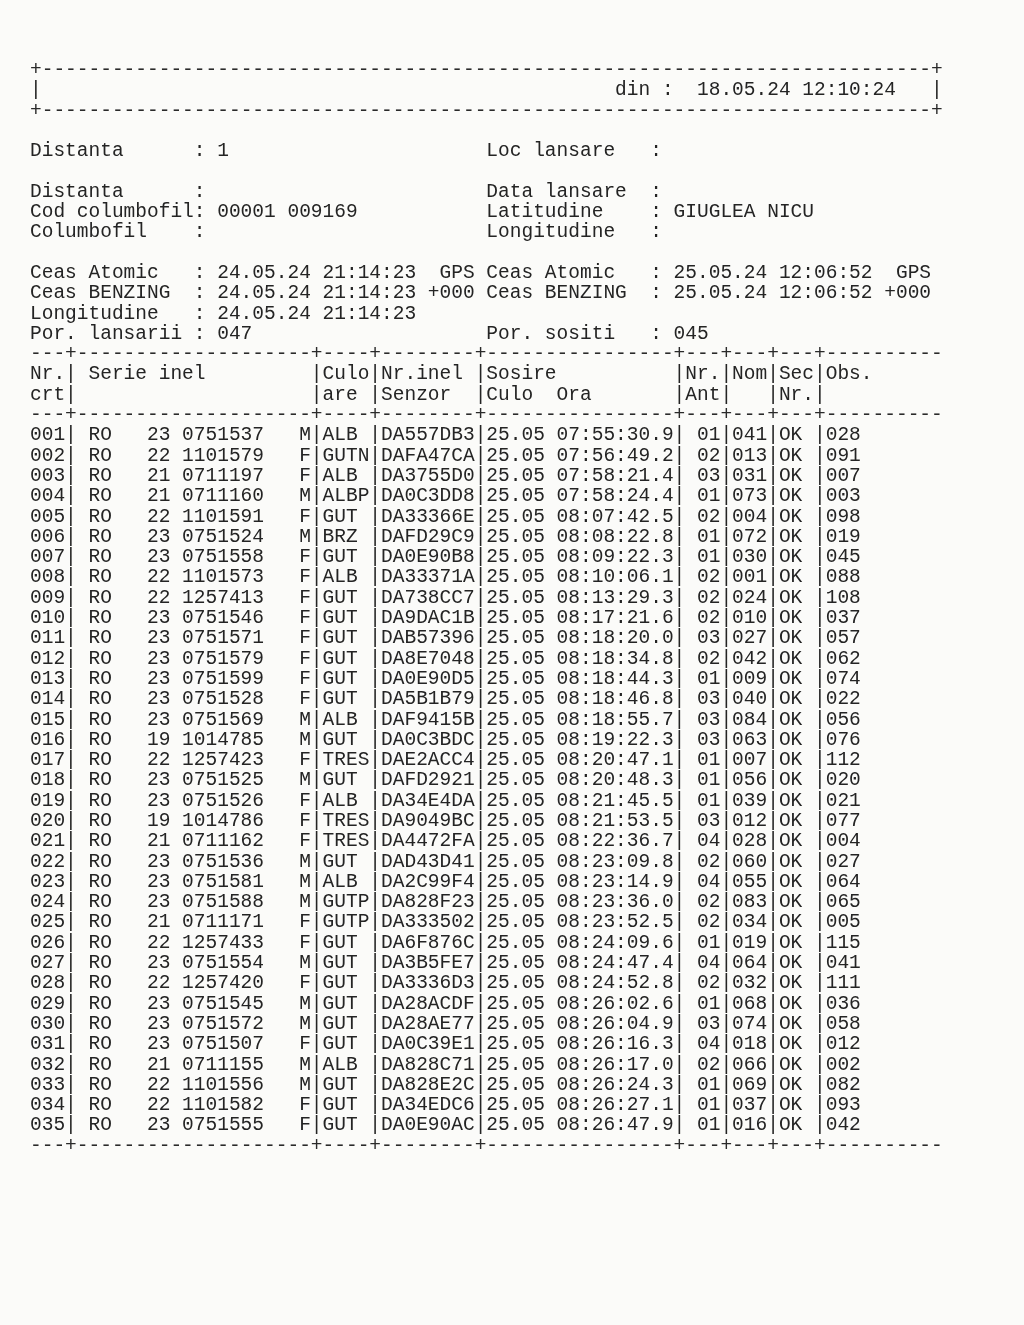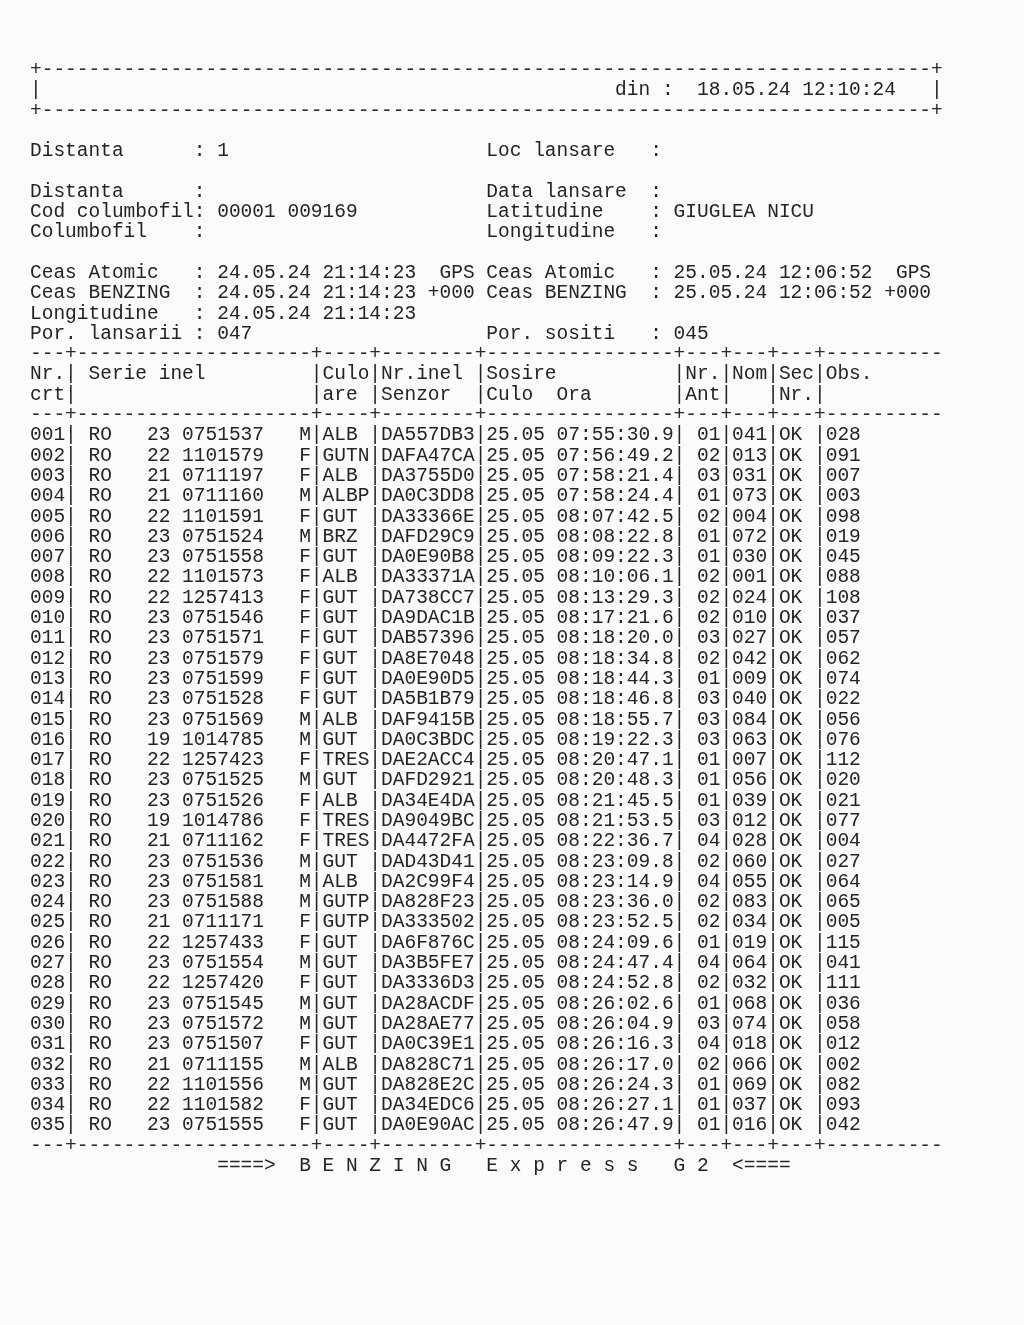--- a/index.html
+++ b/index.html
@@ -204,17 +204,14 @@
       <div class="line"><span style="--c: 0;">032</span><span style="--c: 3;">|</span><span style="--c: 5;">RO</span><span style="--c: 10;">21</span><span style="--c: 13;">0711155</span><span style="--c: 23;">M</span><span style="--c: 24;">|</span><span style="--c: 25;">ALB</span><span style="--c: 29;">|</span><span style="--c: 30;">DA828C71</span><span style="--c: 38;">|</span><span style="--c: 39;">25.05</span><span style="--c: 45;">08:26:17.0</span><span style="--c: 55;">|</span><span style="--c: 57;">02</span><span style="--c: 59;">|</span><span style="--c: 60;">066</span><span style="--c: 63;">|</span><span style="--c: 64;">OK</span><span style="--c: 67;">|</span><span style="--c: 68;">002</span></div>
       <div class="line"><span style="--c: 0;">033</span><span style="--c: 3;">|</span><span style="--c: 5;">RO</span><span style="--c: 10;">22</span><span style="--c: 13;">1101556</span><span style="--c: 23;">M</span><span style="--c: 24;">|</span><span style="--c: 25;">GUT</span><span style="--c: 29;">|</span><span style="--c: 30;">DA828E2C</span><span style="--c: 38;">|</span><span style="--c: 39;">25.05</span><span style="--c: 45;">08:26:24.3</span><span style="--c: 55;">|</span><span style="--c: 57;">01</span><span style="--c: 59;">|</span><span style="--c: 60;">069</span><span style="--c: 63;">|</span><span style="--c: 64;">OK</span><span style="--c: 67;">|</span><span style="--c: 68;">082</span></div>
       <div class="line"><span style="--c: 0;">034</span><span style="--c: 3;">|</span><span style="--c: 5;">RO</span><span style="--c: 10;">22</span><span style="--c: 13;">1101582</span><span style="--c: 23;">F</span><span style="--c: 24;">|</span><span style="--c: 25;">GUT</span><span style="--c: 29;">|</span><span style="--c: 30;">DA34EDC6</span><span style="--c: 38;">|</span><span style="--c: 39;">25.05</span><span style="--c: 45;">08:26:27.1</span><span style="--c: 55;">|</span><span style="--c: 57;">01</span><span style="--c: 59;">|</span><span style="--c: 60;">037</span><span style="--c: 63;">|</span><span style="--c: 64;">OK</span><span style="--c: 67;">|</span><span style="--c: 68;">093</span></div>
       <div class="line"><span style="--c: 0;">035</span><span style="--c: 3;">|</span><span style="--c: 5;">RO</span><span style="--c: 10;">23</span><span style="--c: 13;">0751555</span><span style="--c: 23;">F</span><span style="--c: 24;">|</span><span style="--c: 25;">GUT</span><span style="--c: 29;">|</span><span style="--c: 30;">DA0E90AC</span><span style="--c: 38;">|</span><span style="--c: 39;">25.05</span><span style="--c: 45;">08:26:47.9</span><span style="--c: 55;">|</span><span style="--c: 57;">01</span><span style="--c: 59;">|</span><span style="--c: 60;">016</span><span style="--c: 63;">|</span><span style="--c: 64;">OK</span><span style="--c: 67;">|</span><span style="--c: 68;">042</span></div>
     </div>
 
   <div class="line sep">
     <span style="--c:0">---+--------------------+----+--------+----------------+---+---+---+----------</span>
   </div>
 
-  <div class="line">
-    <span style="--c:16">====&gt;  B E N Z I N G   E x p r e s s   G 2  &lt;====</span>
-  </div>
 
 </div>
 
 </body></html>

